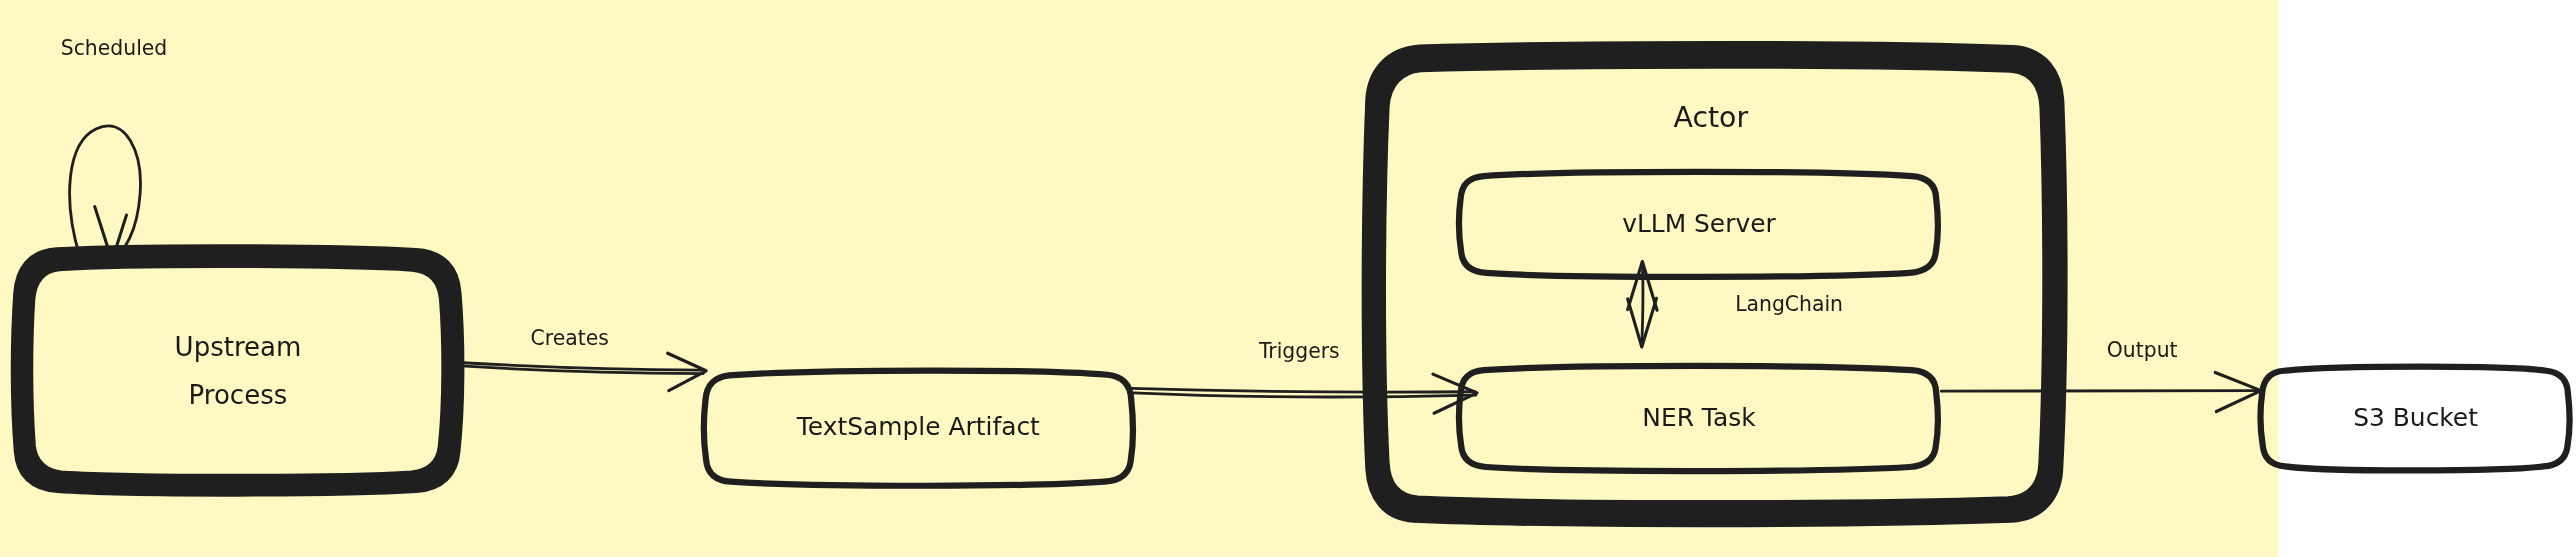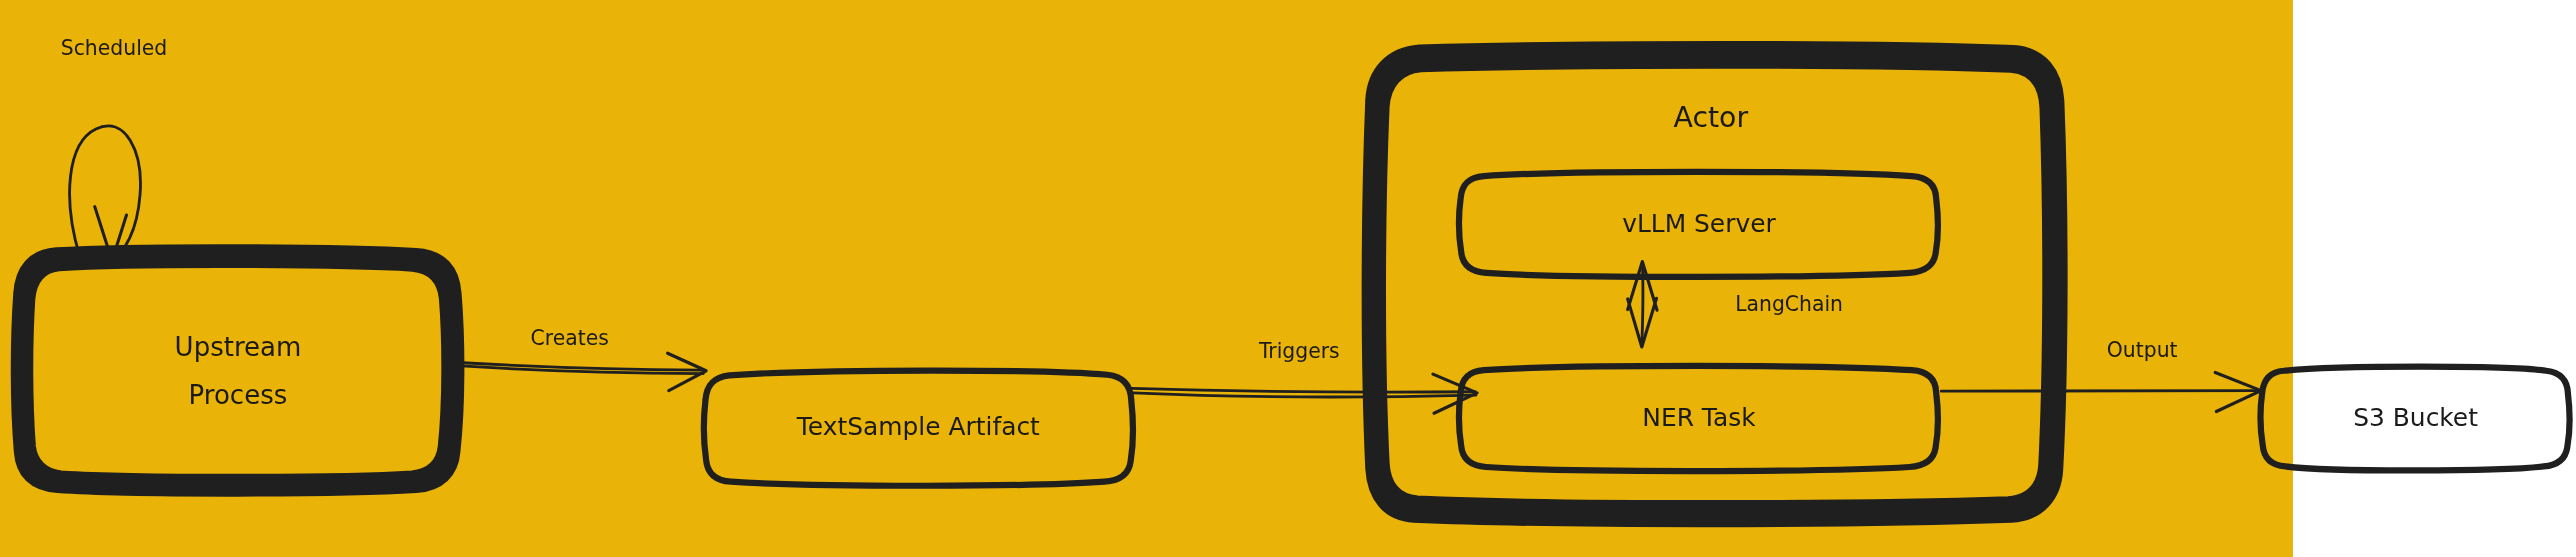--- a/index.html
+++ b/index.html
@@ -11,22 +11,21 @@
   body {
     width: 2576px;
     height: 557px;
     overflow: hidden;
     font-family: "DejaVu Sans", sans-serif;
   }
   #diagram-root {
     position: relative;
     width: 2278px;
     height: 557px;
-    background: #eab308;
-    padding-left: 15px;
+    background: #fef9c3;
   }
   #diagram-svg {
     position: absolute;
     left: 0;
     top: 0;
     width: 2576px;
     height: 557px;
   }
   .node-label,
   .edge-label,

